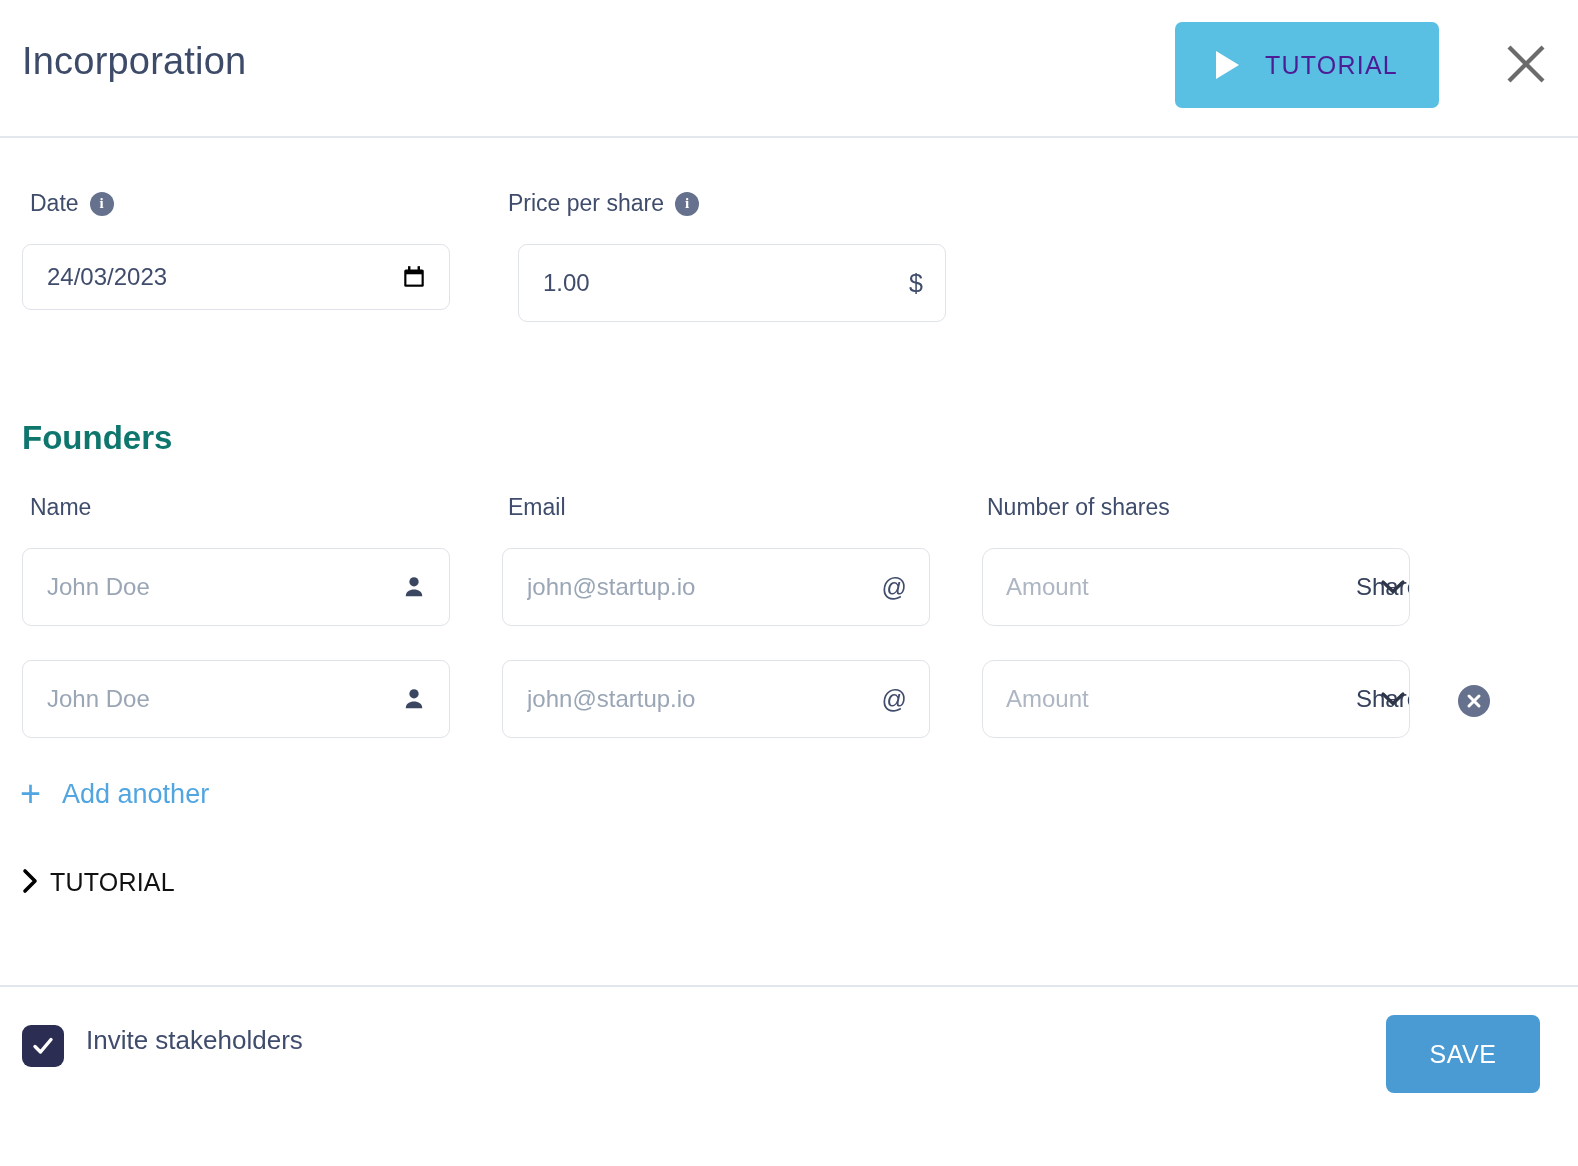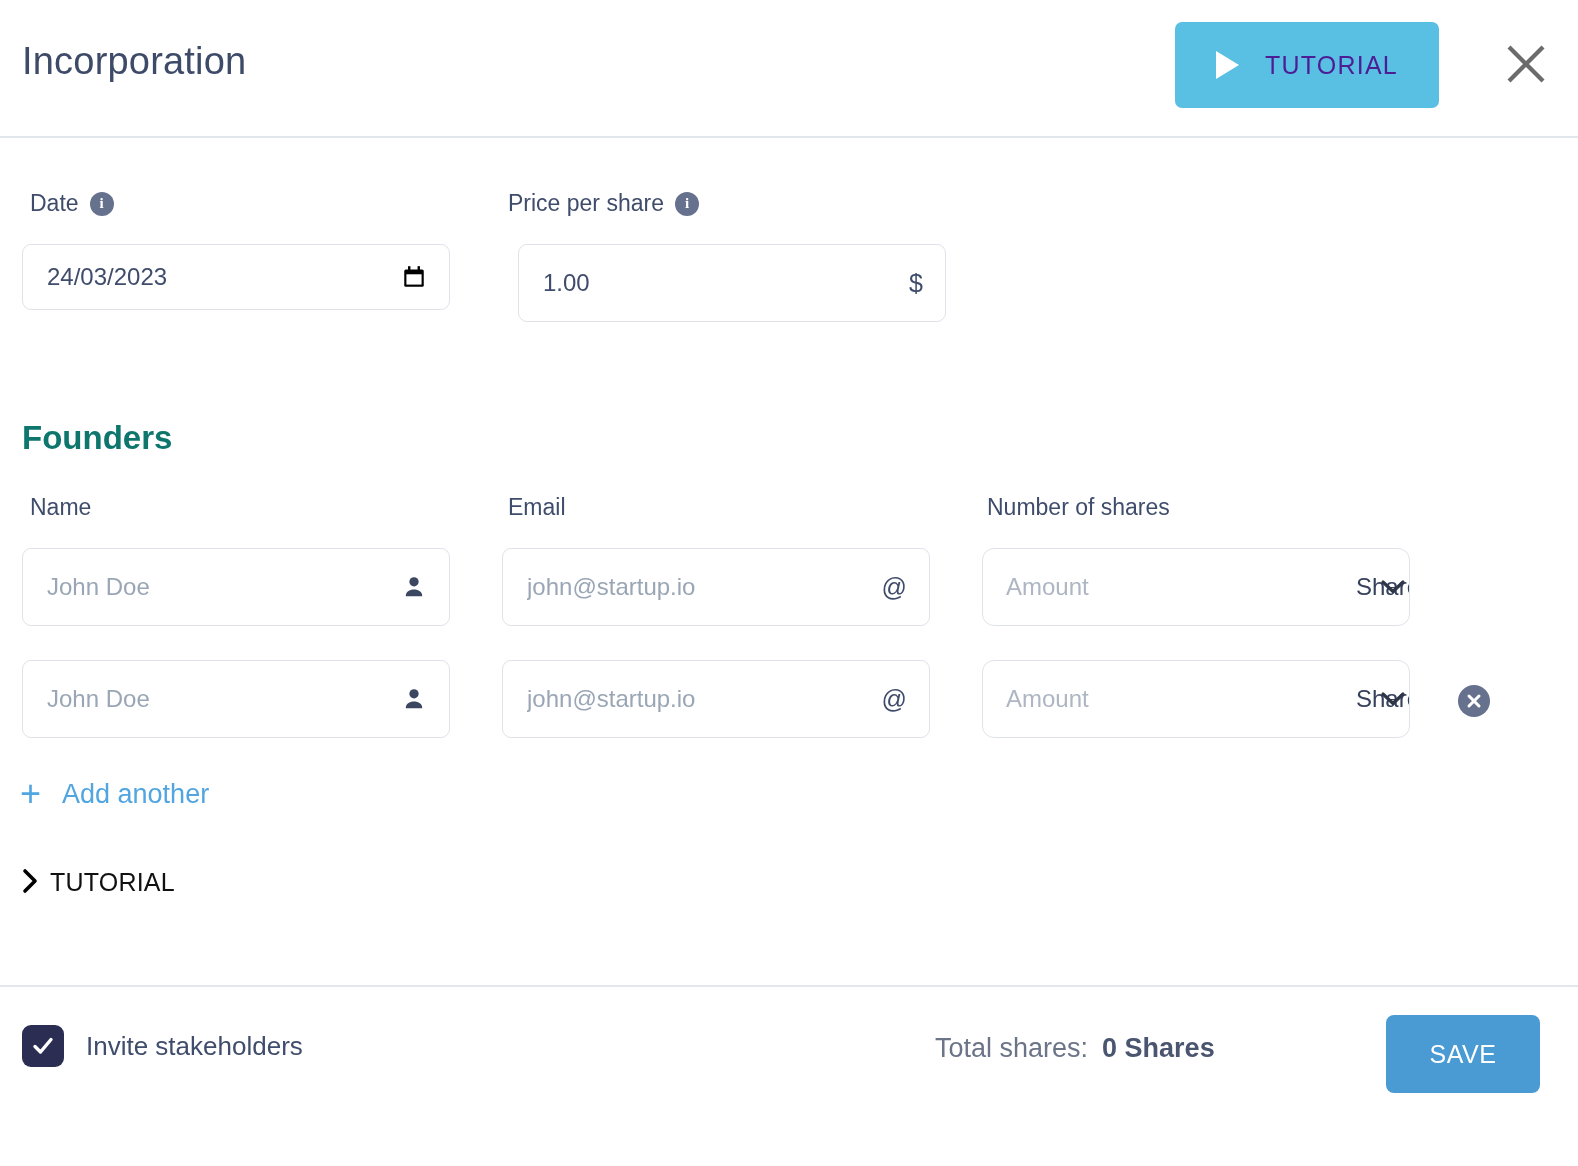--- a/index.html
+++ b/index.html
@@ -224,21 +224,21 @@
   }
 
   
   .footer {
     position: absolute;
     left: 0; right: 0; bottom: 0; height: 181px;
     border-top: 2px solid #e2e7ee;
   }
   .invite-wrap {
     position: absolute; left: 22px; top: 38px;
-    display: flex; align-items: center; gap: 22px;
+    display: flex; align-items: flex-start; gap: 22px;
     cursor: pointer;
   }
   .checkbox {
     width: 42px; height: 42px;
     border-radius: 9px;
     background: #2b2d53;
     display: flex; align-items: center; justify-content: center;
     flex: 0 0 auto;
   }
   .invite-label {
@@ -394,21 +394,17 @@
   <div class="footer">
     <div class="invite-wrap">
       <span class="checkbox">
         <svg width="26" height="26" viewBox="0 0 26 26">
           <polyline points="5,13.5 10.5,19 21,6.5" fill="none" stroke="#fff" stroke-width="3.4" stroke-linecap="round" stroke-linejoin="round"></polyline>
         </svg>
       </span>
       <span class="invite-label">Invite stakeholders</span>
     </div>
 
-    <div class="total-wrap">
-      <span class="total-label">Total shares:</span>
-      <span class="total-value">0 Shares</span>
-    </div>
 
     <button class="save-btn">SAVE</button>
   </div>
 
 </div>
 
 </body></html>

